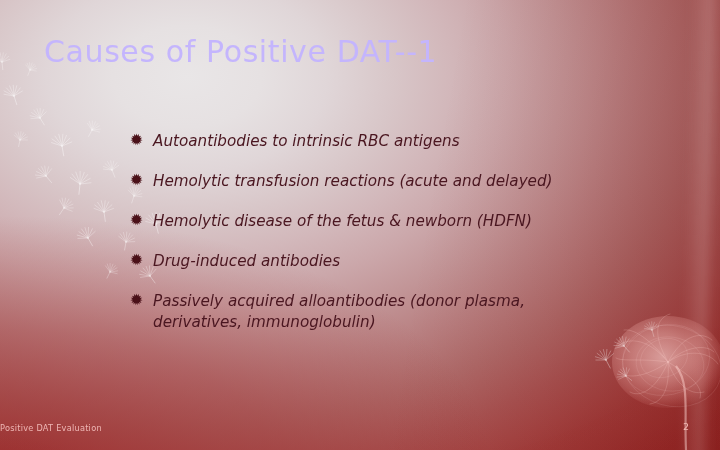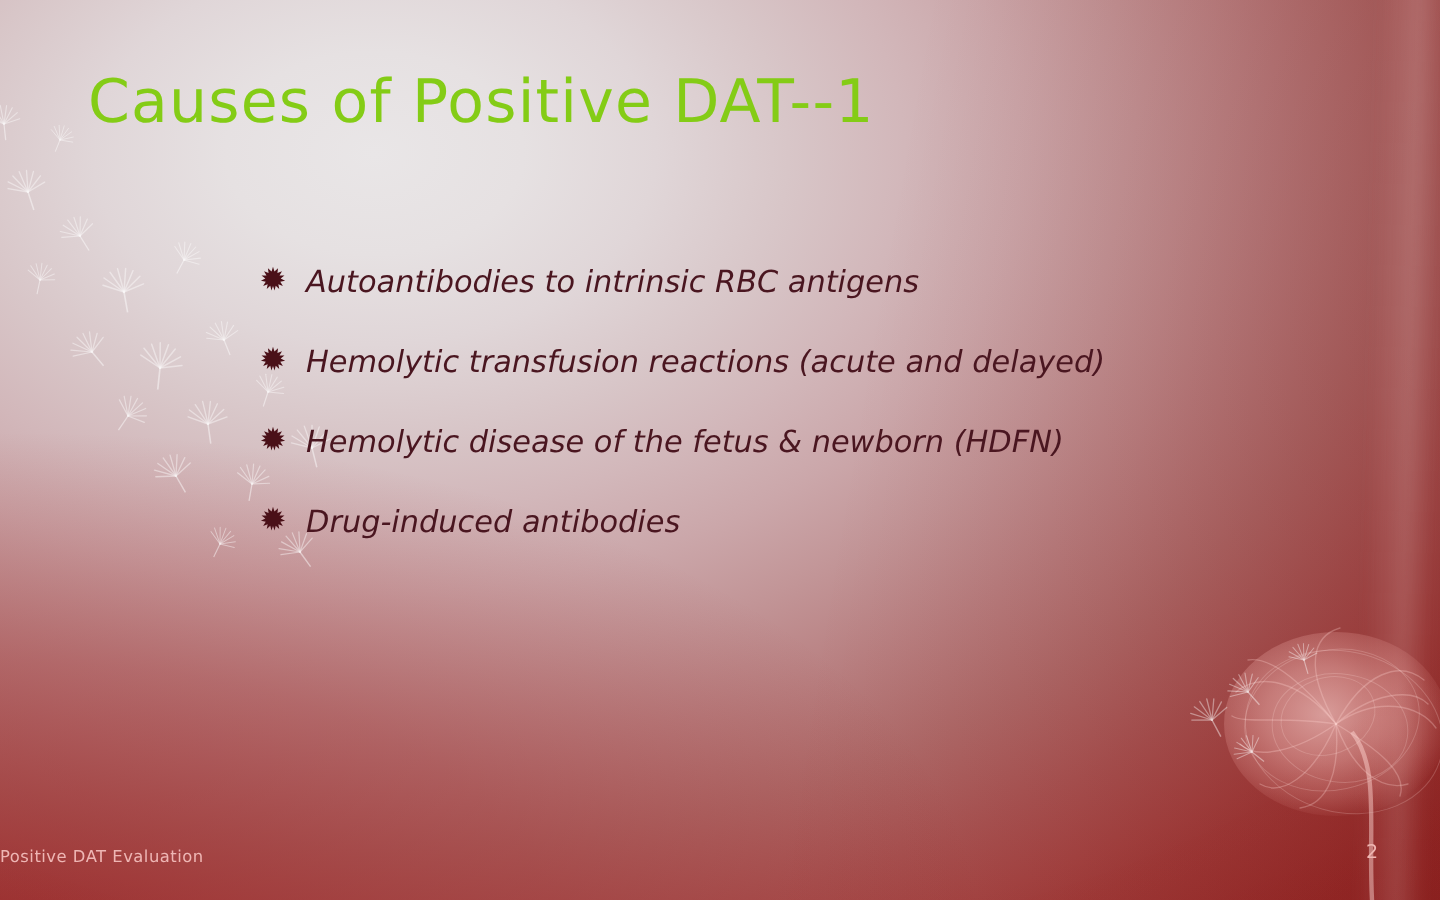--- a/index.html
+++ b/index.html
@@ -89,21 +89,21 @@
   }
   .decor svg { display: block; width: 720px; height: 450px; }
 
   
   #title {
     position: absolute;
     left: 44px;
     top: 34px;
     font-size: 30px;
     letter-spacing: 0.6px;
-    color: #84cc16;
+    color: #c4b5fd;
     font-family: "DejaVu Sans", sans-serif;
     font-weight: 400;
     white-space: nowrap;
   }
 
   
   #bullets {
     position: absolute;
     left: 130px;
     top: 131px;
@@ -322,19 +322,28 @@
 
     <div class="bullet-row">
       <span class="bullet-mark">
         <svg width="13" height="13" viewBox="0 0 20 20" aria-hidden="true">
           <path fill="currentColor" d="M10 0.6 11.1 4.2 13.9 1.7 13.4 5.4 16.9 4.1 15 7.3 18.8 7.3 15.9 9.7 19.3 11.3 15.6 12.1 17.6 15.3 14.1 14 14.8 17.7 12.1 15.1 11.2 18.8 10 15.3 8.8 18.8 7.9 15.1 5.2 17.7 5.9 14 2.4 15.3 4.4 12.1 0.7 11.3 4.1 9.7 1.2 7.3 5 7.3 3.1 4.1 6.6 5.4 6.1 1.7 8.9 4.2Z"></path>
         </svg>
       </span>
       <span class="bullet-text">Drug-induced antibodies</span>
     </div>
 
+    <div class="bullet-row">
+      <span class="bullet-mark">
+        <svg width="13" height="13" viewBox="0 0 20 20" aria-hidden="true">
+          <path fill="currentColor" d="M10 0.6 11.1 4.2 13.9 1.7 13.4 5.4 16.9 4.1 15 7.3 18.8 7.3 15.9 9.7 19.3 11.3 15.6 12.1 17.6 15.3 14.1 14 14.8 17.7 12.1 15.1 11.2 18.8 10 15.3 8.8 18.8 7.9 15.1 5.2 17.7 5.9 14 2.4 15.3 4.4 12.1 0.7 11.3 4.1 9.7 1.2 7.3 5 7.3 3.1 4.1 6.6 5.4 6.1 1.7 8.9 4.2Z"></path>
+        </svg>
+      </span>
+      <span class="bullet-text">Passively acquired alloantibodies (donor plasma,
+derivatives, immunoglobulin)</span>
+    </div>
 
   </div>
 
   <div id="footer-title">Positive DAT Evaluation</div>
   <div id="footer-number">2</div>
 
 </div>
 
 </body></html>

